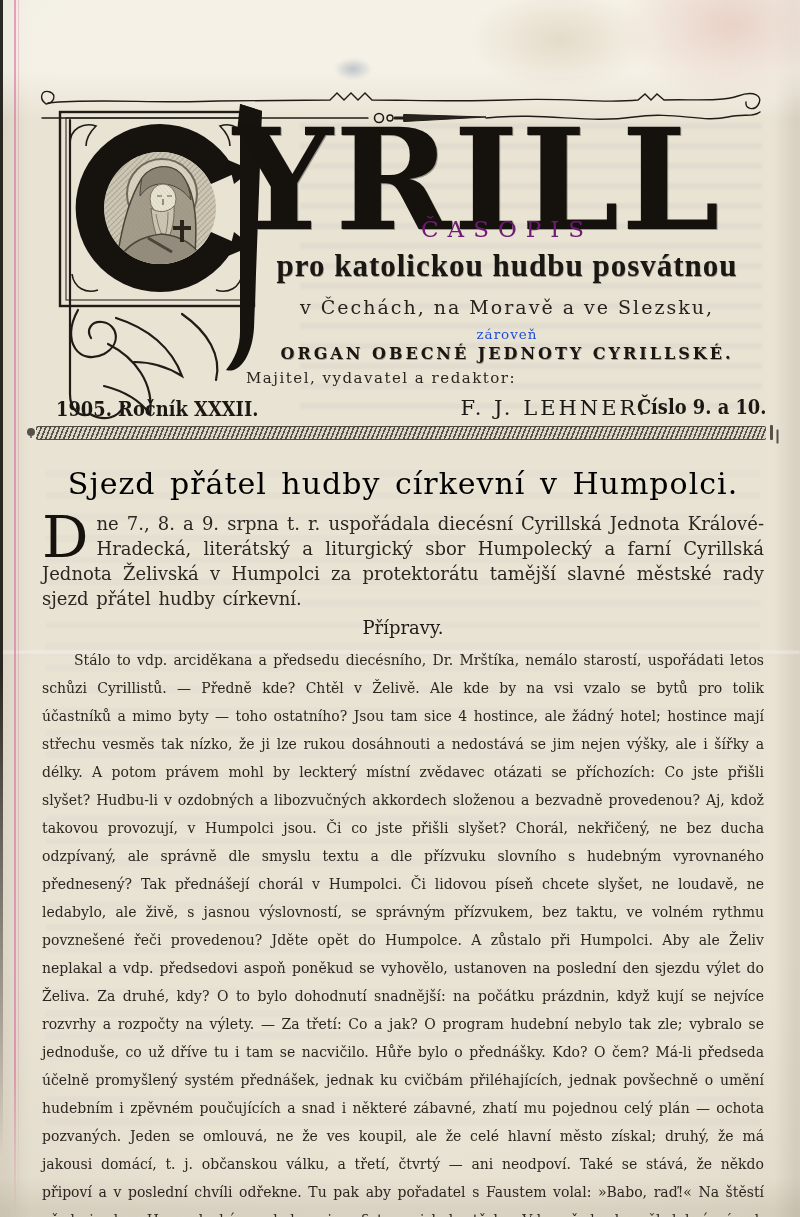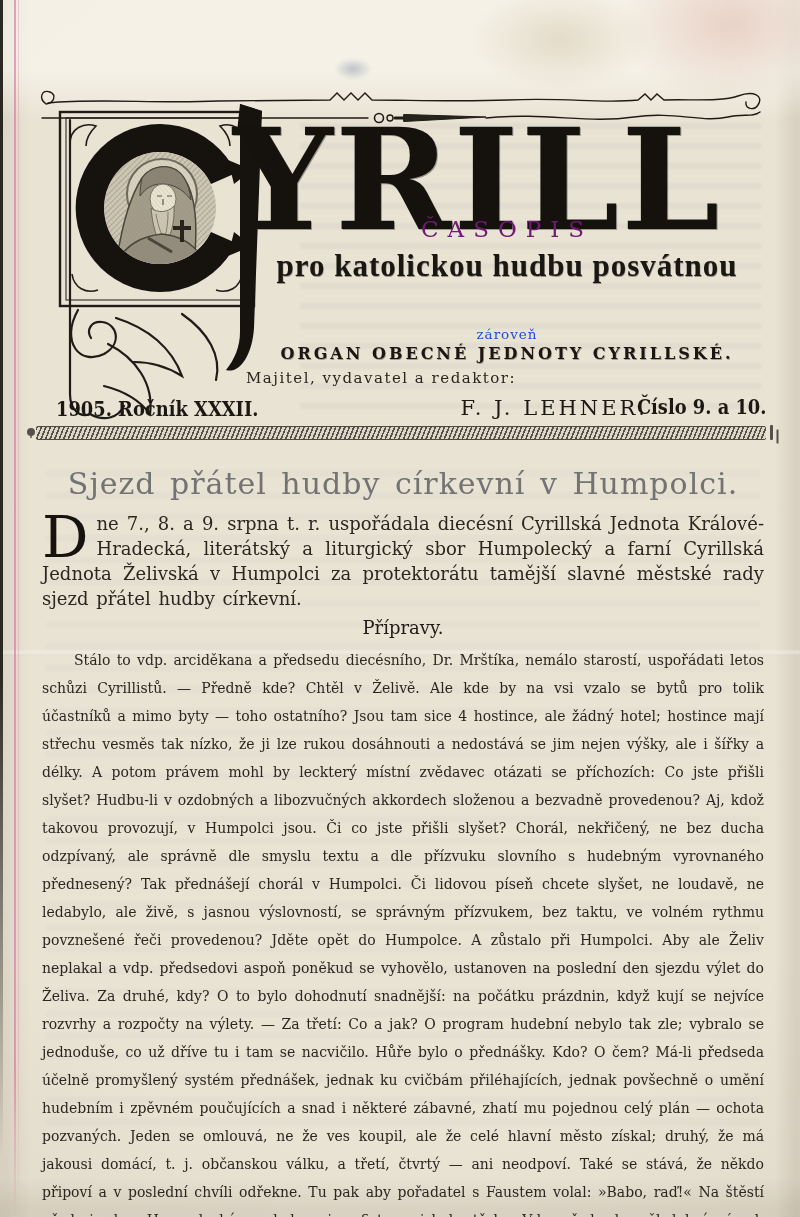--- a/index.html
+++ b/index.html
@@ -69,21 +69,21 @@
     background:repeating-linear-gradient(112deg, #56514a 0 1.6px, #ddd7c7 1.6px 4.2px);
     border-top:1.5px solid #4e4a42;border-bottom:1.5px solid #4e4a42;border-radius:2px;}
   .divider::before{content:"";position:absolute;left:-9px;top:1px;width:8px;height:8px;border-radius:50%;
     background:#56514a;box-shadow:0 5px 0 -3px #56514a;}
   .divider::after{content:"";position:absolute;right:-7px;top:-2px;width:3px;height:15px;background:#56514a;
     box-shadow:6px 4px 0 -0.5px #56514a;border-radius:1px;}
 
   
   .article{position:absolute;left:42px;right:36px;top:466px;color:#2b2620;}
   .headline{margin:0 0 10px 0;text-align:center;font-size:30px;font-weight:400;
-    letter-spacing:1px;color:#737373;word-spacing:4px;}
+    letter-spacing:1px;color:#000000;word-spacing:4px;}
   .lead{margin:0 0 6px 0;font-size:18px;line-height:25px;text-align:justify;word-spacing:2px;}
   .dropcap{float:left;font-size:58px;line-height:44px;padding:4px 8px 0 0;font-weight:400;color:#16130f;}
   .section-head{margin:2px 0 8px 0;text-align:center;font-size:18px;font-weight:400;color:#1d1914;}
   .bodytext{margin:0;font-size:14px;line-height:28px;text-align:justify;
     text-indent:32px;word-spacing:1.5px;}
   svg .ink{stroke:#1f1b16;fill:none;}
 </style>
 </head>
 <body>
 
@@ -173,20 +173,21 @@
       <path d="M60,214 C92,224 116,244 126,272 C110,262 92,258 78,258"></path>
       <path d="M34,310 C48,318 62,314 68,302"></path>
       <path d="M126,210 C152,228 166,252 160,276"></path>
     </g>
   </svg>
 
   <div class="title-rest"><span>YRILL</span></div>
 
   <div class="subtitle">ČASOPIS</div>
   <div class="tagline">pro katolickou hudbu posvátnou</div>
+  <div class="region">v Čechách, na Moravě a ve Slezsku,</div>
   <div class="zaroven">zároveň</div>
   <div class="organ">ORGAN OBECNÉ JEDNOTY CYRILLSKÉ.</div>
   <div class="publisher">Majitel, vydavatel a redaktor:</div>
   <div class="year-vol">1905. Ročník XXXII.</div>
   <div class="editor">F. J. LEHNER.</div>
   <div class="issue">Číslo 9. a 10.</div>
 </div>
 
 <div class="divider"></div>
 

